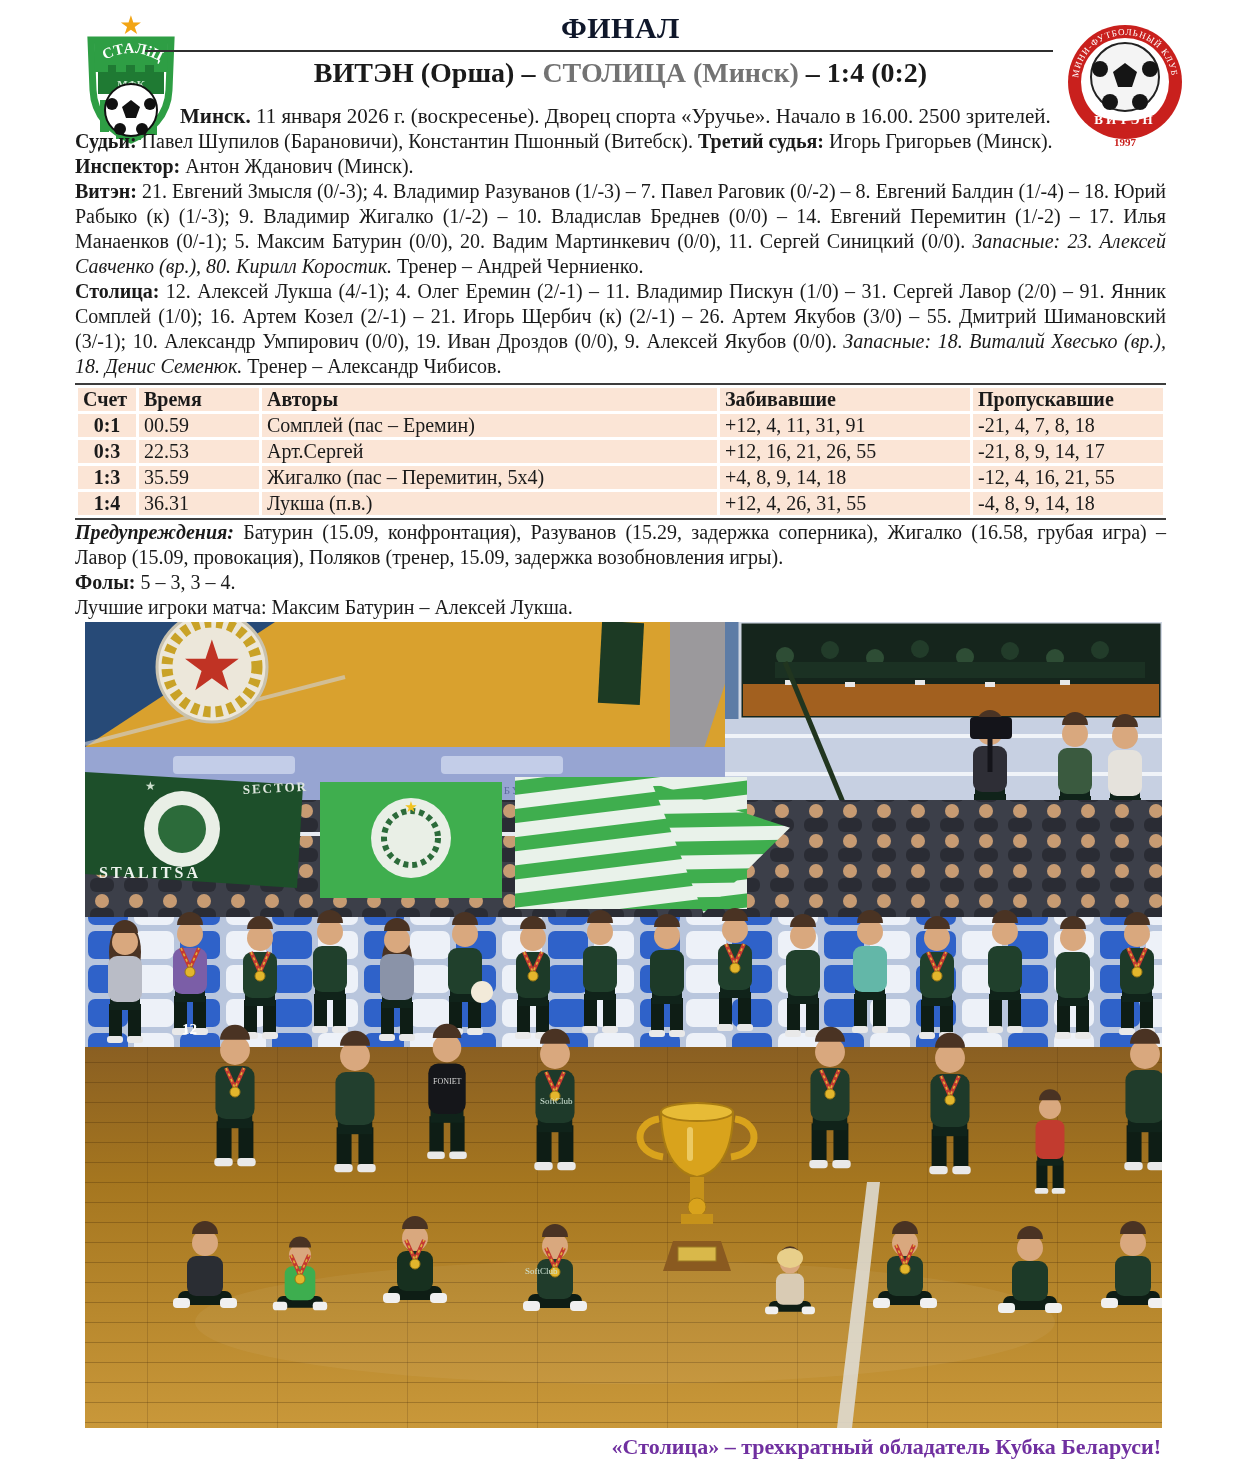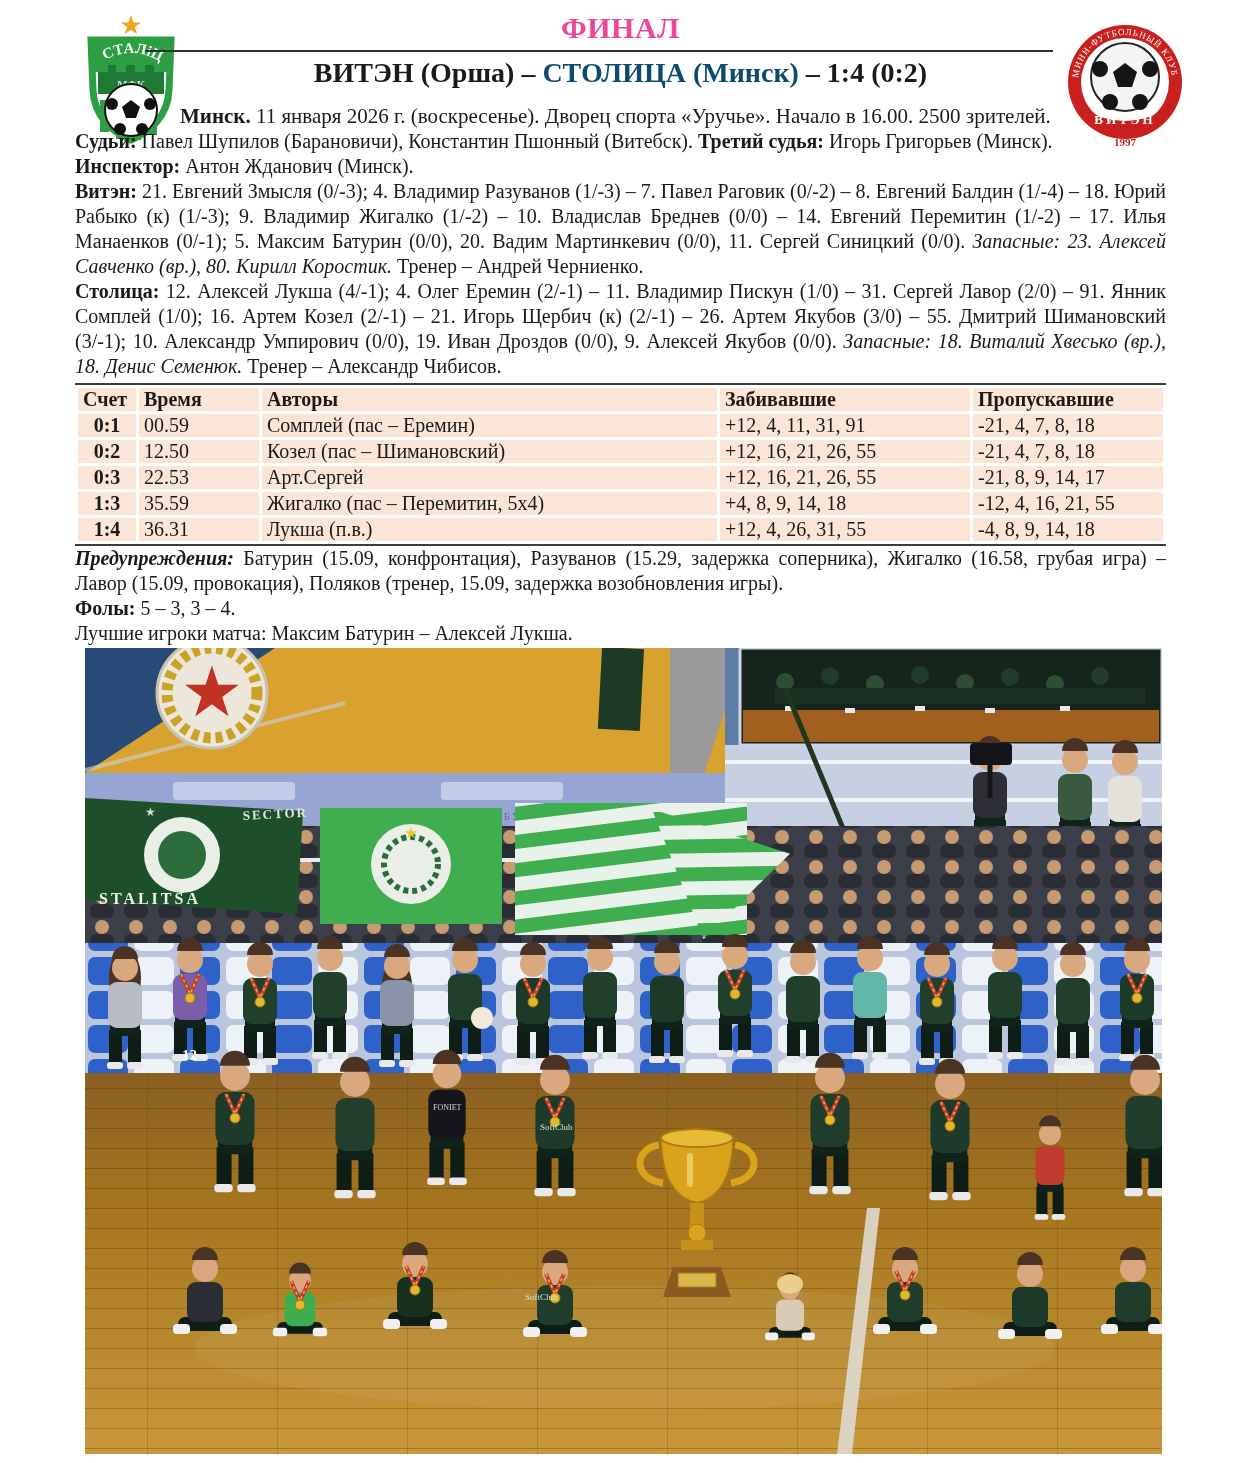--- a/index.html
+++ b/index.html
@@ -3,26 +3,26 @@
 <meta charset="utf-8">
 <style>
   html,body{margin:0;padding:0;background:#ffffff;}
   body{
     width:1241px;height:1463px;position:relative;overflow:hidden;
     font-family:"Liberation Serif","DejaVu Serif",serif;color:#1a1a1a;
     -webkit-font-smoothing:antialiased;
   }
   .content{position:absolute;left:75px;top:0;width:1091px;}
   .final-label{
-    text-align:center;font-size:30px;font-weight:bold;color:#ec4899;
+    text-align:center;font-size:30px;font-weight:bold;color:#0f172a;
     padding-top:11px;letter-spacing:.5px;
   }
   .header-rule{height:2px;background:#2f2f2f;margin:5px 0 0 70px;width:908px;}
   .match-title{text-align:center;font-size:28px;font-weight:bold;margin-top:5px;white-space:nowrap;}
-  .match-title .away{color:#0c4a6e;}
+  .match-title .away{color:#737373;}
   .para{font-size:20px;line-height:25px;text-align:justify;}
   .meta-para{margin:15px 113px 0 105px;font-size:21px;}
   .logo-left{position:absolute;left:78px;top:12px;width:106px;height:132px;}
   .logo-right{position:absolute;left:1062px;top:22px;width:126px;height:128px;}
   .goals-wrap{margin-top:4px;border-top:2px solid #3d3d3d;border-bottom:2px solid #3d3d3d;}
   table.goals{width:100%;border-collapse:separate;border-spacing:3px;font-size:20px;}
   table.goals th,table.goals td{background:#FBE5D6;padding:0 5px;height:23px;line-height:23px;white-space:nowrap;}
   table.goals th{font-weight:bold;text-align:left;}
   .c0{width:48px;text-align:center;}
   td.c0{font-weight:bold;}
@@ -109,27 +109,20 @@
             <th class="c3">Забивавшие</th>
             <th class="c4">Пропускавшие</th>
           </tr>
         </thead>
       <tbody id="goals-body">
           <tr>
             <td class="c0">0:1</td>
             <td class="c1">00.59</td>
             <td class="c2">Сомплей (пас – Еремин)</td>
             <td class="c3">+12, 4, 11, 31, 91</td>
-            <td class="c4">-21, 4, 7, 8, 18</td>
-          </tr>
-          <tr>
-            <td class="c0">0:2</td>
-            <td class="c1">12.50</td>
-            <td class="c2">Козел (пас – Шимановский)</td>
-            <td class="c3">+12, 16, 21, 26, 55</td>
             <td class="c4">-21, 4, 7, 8, 18</td>
           </tr>
           <tr>
             <td class="c0">0:3</td>
             <td class="c1">22.53</td>
             <td class="c2">Арт.Сергей</td>
             <td class="c3">+12, 16, 21, 26, 55</td>
             <td class="c4">-21, 8, 9, 14, 17</td>
           </tr>
           <tr>

